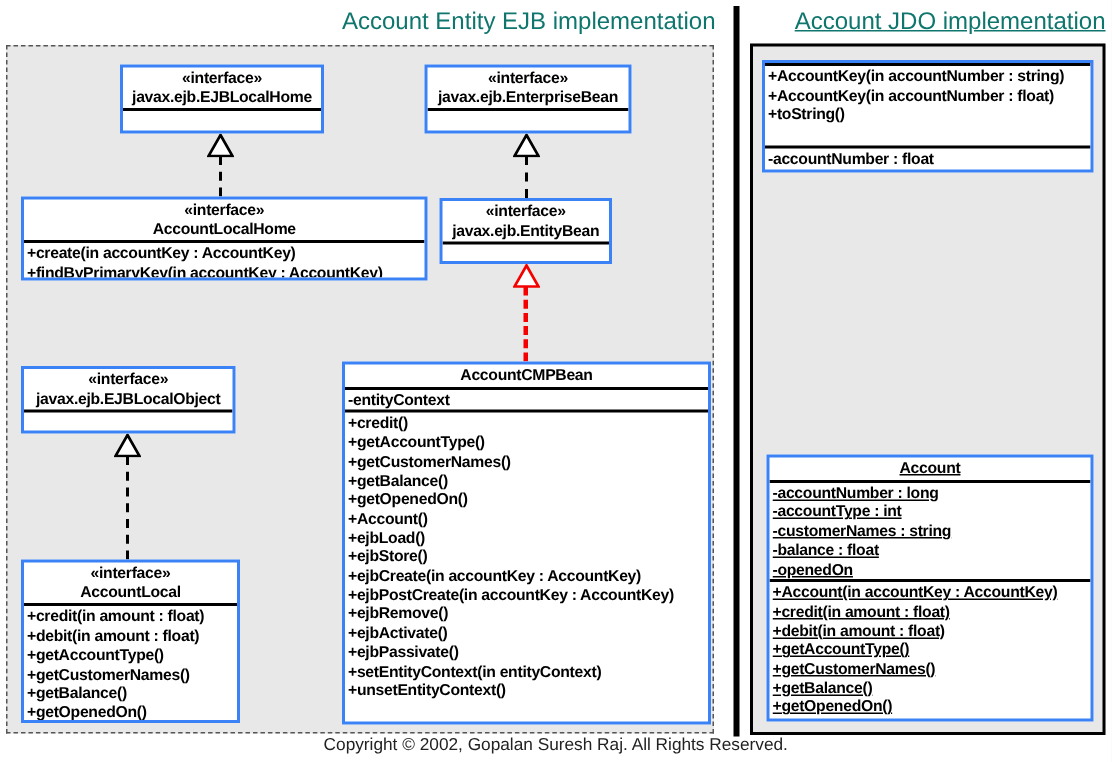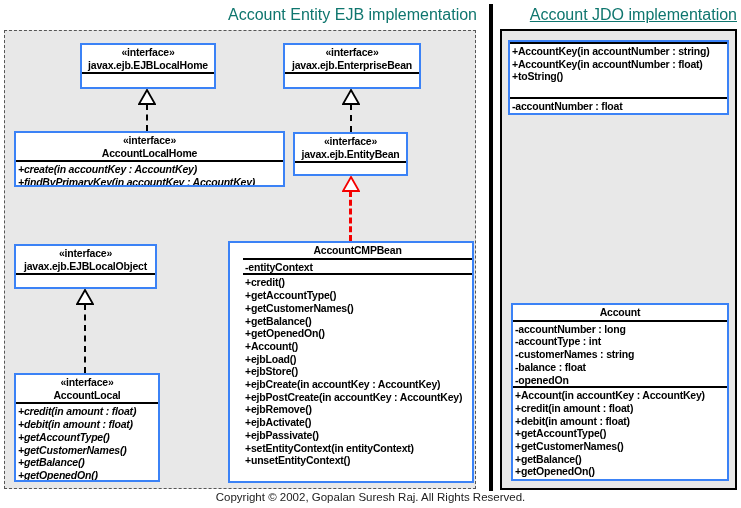--- a/index.html
+++ b/index.html
@@ -22,21 +22,21 @@
     border:2px solid #3b82f6; display:flex; flex-direction:column;
     font-size:10.5px; font-weight:bold; line-height:12.7px;
     letter-spacing:-0.2px; overflow:hidden;
   }
   .hdr {
     flex:0 0 auto; display:flex; flex-direction:column; justify-content:center;
     text-align:center; padding:1px 2px;
   }
   .cmp { border-top:2px solid #000; padding:1px 2px 0 2px; min-height:0; overflow:hidden; }
   .cmp.grow { flex:1 1 auto; }
-  .cmp.italic { font-style:italic; }
+  .cmp.italic { }
   .member { white-space:nowrap; overflow:hidden; }
 
   .vline { position:absolute; width:0; border-left:2px dashed #000; }
   .vline.red { border-left:3px dashed #f40000; }
   .tri { position:absolute; }
 
   .copyright {
     position:absolute; left:0; top:491px; width:741px; text-align:center;
     font-size:11.5px; color:#222;
   }
@@ -109,21 +109,21 @@
   </div>
 
   <div class="uml-box" style="left:14px;top:244px;width:143px;height:45px;">
     <div class="hdr">
       <div>«interface»</div>
       <div>javax.ejb.EJBLocalObject</div>
     </div>
     <div class="cmp grow"></div>
   </div>
 
-  <div class="uml-box" style="left:228px;top:241px;width:246px;height:242px;padding-left:13px;">
+  <div class="uml-box" style="left:228px;top:241px;width:246px;height:242px;">
     <div class="hdr">
       <div>AccountCMPBean</div>
     </div>
     <div class="cmp">
         <div class="member">-entityContext</div>
       </div>
     <div class="cmp grow">
         <div class="member">+credit()</div>
         <div class="member">+getAccountType()</div>
         <div class="member">+getCustomerNames()</div>
@@ -161,21 +161,21 @@
     <div class="cmp grow">
         <div class="member">+AccountKey(in accountNumber : string)</div>
         <div class="member">+AccountKey(in accountNumber : float)</div>
         <div class="member">+toString()</div>
       </div>
     <div class="cmp">
         <div class="member">-accountNumber : float</div>
       </div>
   </div>
 
-  <div class="uml-box" style="left:511px;top:303px;width:218px;height:178px;">
+  <div class="uml-box" style="left:511px;top:303px;width:218px;height:178px;text-decoration:underline;">
     <div class="hdr">
       <div>Account</div>
     </div>
     <div class="cmp">
         <div class="member">-accountNumber : long</div>
         <div class="member">-accountType : int</div>
         <div class="member">-customerNames : string</div>
         <div class="member">-balance : float</div>
         <div class="member">-openedOn</div>
       </div>

